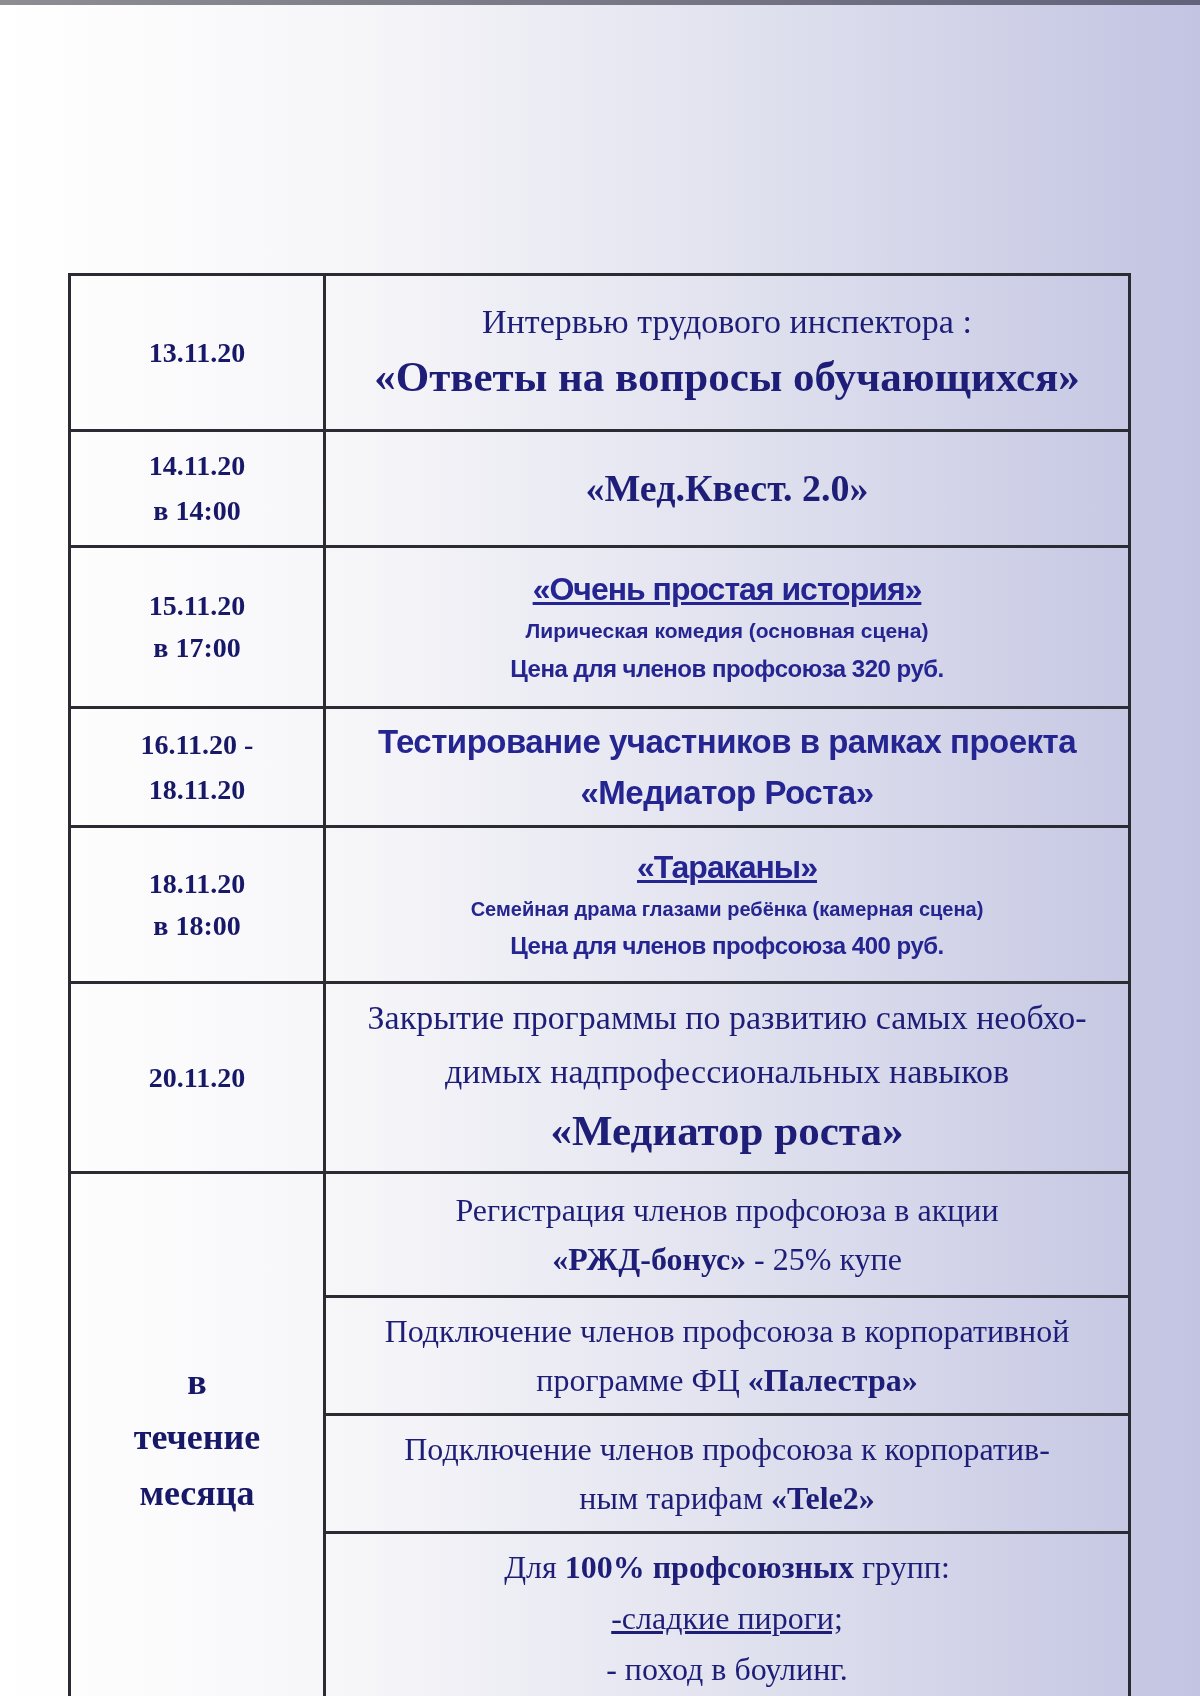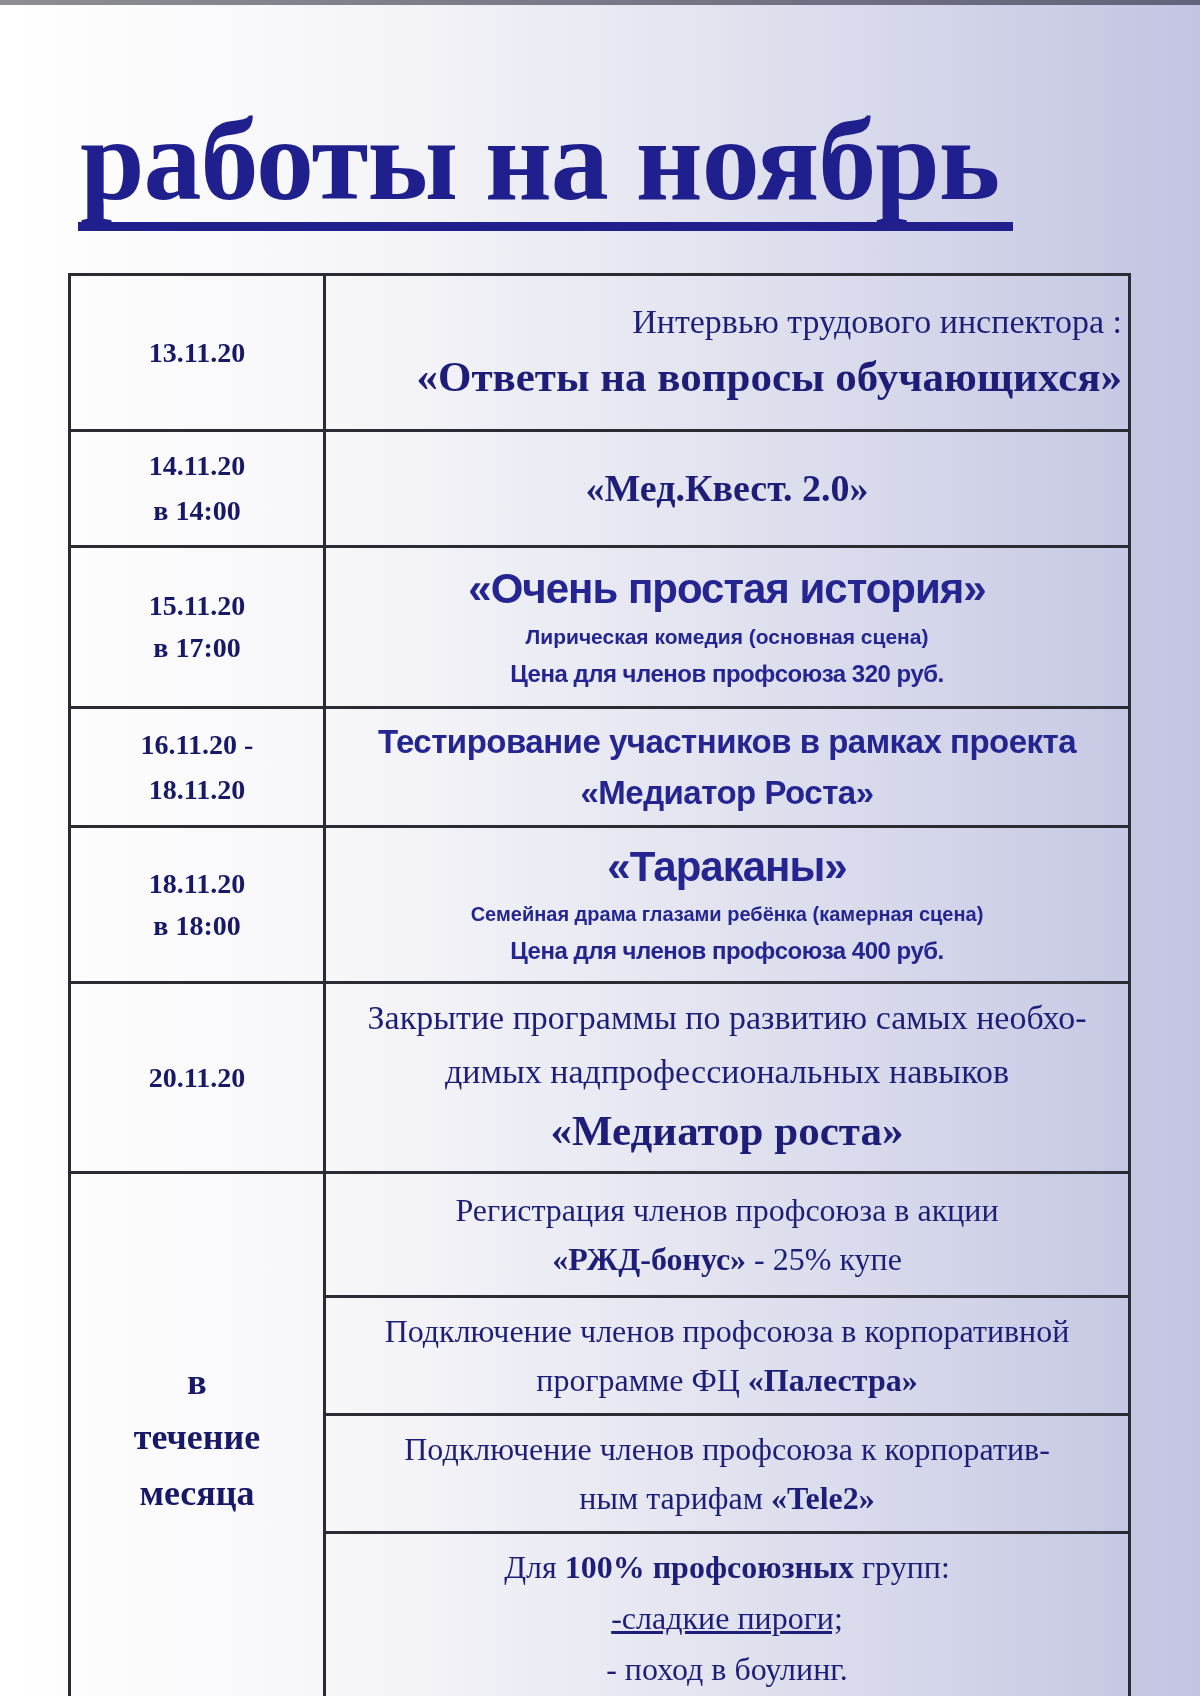--- a/index.html
+++ b/index.html
@@ -46,42 +46,41 @@
   .r4  td{height:101px;}
   .r5  td{height:149px;}
   .r6  td{height:149px;}
   .s1  td{height:117px;margin-left:24px;}
   .s2  td{height:111px;}
   .s3  td{height:111px;}
   .s4  td{height:129px;}
 
   .serif   {font-family:"Liberation Serif","DejaVu Serif",serif;font-size:34px;color:#1e1e78;line-height:1.25;}
   .serif-b {font-family:"Liberation Serif","DejaVu Serif",serif;font-size:43px;font-weight:bold;color:#1e1e78;line-height:1.25;}
-  .sans-lg {font-family:"Liberation Sans","DejaVu Sans",sans-serif;font-size:42px;font-weight:bold;color:#252592;line-height:1.15;letter-spacing:-1px;}
+  .sans-lg {font-family:"Liberation Sans","DejaVu Sans",sans-serif;font-size:32px;font-weight:bold;color:#252592;line-height:1.15;letter-spacing:-1px;text-decoration:underline;}
   .sans-sm {font-family:"Liberation Sans","DejaVu Sans",sans-serif;font-size:21px;font-weight:bold;color:#252592;line-height:1.2;}
   .sans-md {font-family:"Liberation Sans","DejaVu Sans",sans-serif;font-size:24px;font-weight:bold;color:#252592;line-height:1.2;letter-spacing:-0.5px;}
 
-  .gap-sm > div{margin:7px 0;text-align:right;}
+  .gap-sm > div{margin:7px 0;}
   .gap-md > div{margin:9px 0;}
   .gap-xs > div{margin:11px 0;}
 
   .month{
     font-weight:bold;font-size:36px;color:#181868;line-height:1.2;
   }
   .month div{margin:12px 0;}
 
   b{font-weight:bold;}
 </style>
 </head>
 <body>
 
 <div class="page">
   <div class="top-strip"></div>
 
-  <div class="title">работы на ноябрь</div>
 
   <table class="schedule">
     <colgroup>
         <col class="c-date">
         <col class="c-event">
       </colgroup>
 
     <tbody>
         <tr class="r1">
       <td class="date">

